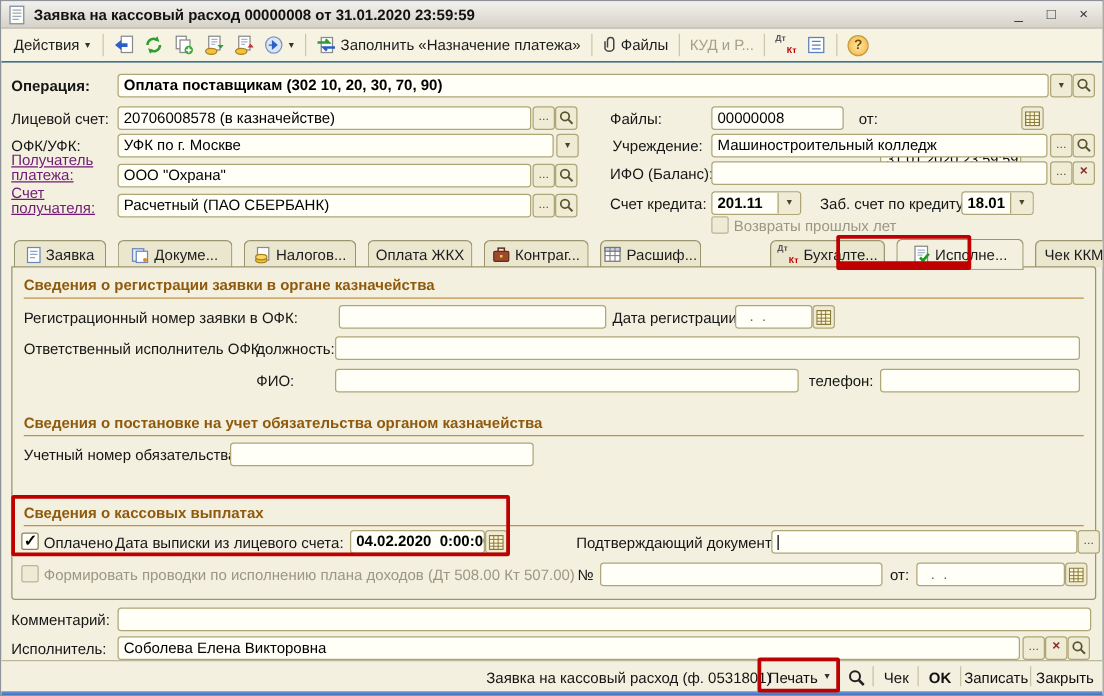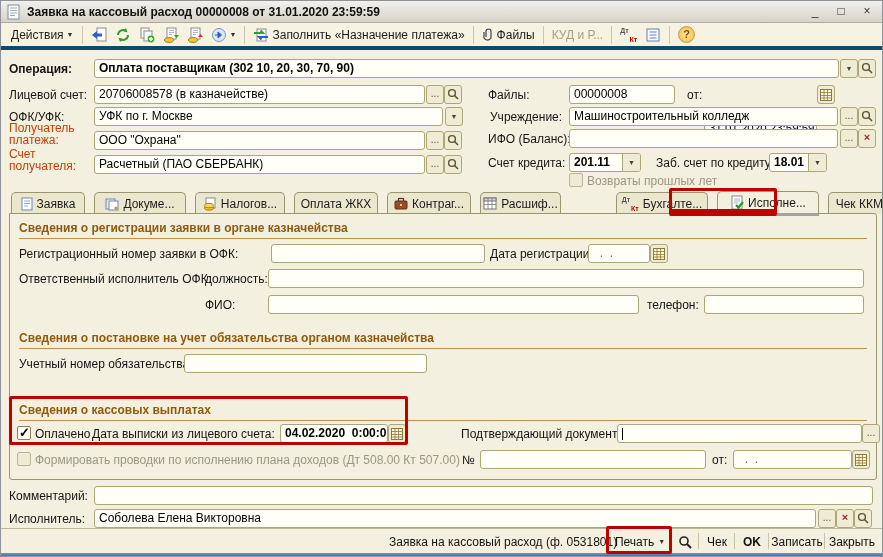--- a/index.html
+++ b/index.html
@@ -9,55 +9,55 @@
   
   .titlebar { position:absolute; left:0; top:0; width:100%; height:22px;
     background:linear-gradient(#F2F1ED,#D6D2C9); border-bottom:1px solid #AEAA9E;
     display:flex; align-items:center; padding:0 6px; box-sizing:border-box; gap:6px; }
   .title-text { font-size:12px; font-weight:bold; color:#111; white-space:nowrap; }
   .winbtns { margin-left:auto; display:flex; gap:8px; }
   .winbtn { width:18px; height:16px; text-align:center; font-size:12px; line-height:15px; color:#333; cursor:pointer; }
 
   
   .toolbar { position:absolute; left:0; top:22px; width:100%; height:27px;
-    background:#F6F3E2; border-bottom:4px solid #0c4a6e; display:flex; align-items:center;
+    background:#F6F3E2; border-bottom:1px solid #0c4a6e; display:flex; align-items:center;
     padding:0 6px; box-sizing:border-box; }
   .tbtn { display:flex; align-items:center; gap:3px; padding:2px 4px; border-radius:2px; font-size:12px; color:#1c1c1c; cursor:pointer; white-space:nowrap; }
   .tsep { width:1px; height:18px; background:#CBC7AB; margin:0 4px; }
   .dd-arrow { font-size:7px; color:#333; }
   .gray { color:#A4A08B; }
   .dtkt { position:relative; width:17px; height:16px; display:inline-block; font-weight:bold; font-size:7px; }
   .dtkt i { position:absolute; left:0; top:0; font-style:normal; color:#555; }
   .dtkt b { position:absolute; right:0; bottom:0; color:#C00000; }
   .help { display:inline-block; width:15px; height:15px; border-radius:50%; background:radial-gradient(#FFE9A8,#F3B33C); border:1px solid #C89B3C; color:#7A4E00; font-weight:bold; font-size:11px; text-align:center; line-height:14px; }
 
   
   .lbl { position:absolute; font-size:12px; color:#151515; white-space:nowrap; }
   .lbl.b { font-weight:bold; }
-  .lbl2 { position:absolute; font-size:12px; color:#c2410c; width:82px; line-height:12px; }
+  .lbl2 { position:absolute; font-size:12px; color:#701a75; width:82px; line-height:12px;text-decoration:underline; }
   .fld { position:absolute; box-sizing:border-box; height:19px; border:1px solid #AFA678; border-radius:3px;
          background:#FFFFF7; font-size:12px; padding:1px 4px; color:#000; white-space:pre; overflow:hidden; }
   .fld.b { font-weight:bold; }
   .btn { position:absolute; box-sizing:border-box; height:19px; width:18px; border:1px solid #AFA678; border-radius:3px;
          background:#EFEBD4; color:#5A532F; font-size:10px; text-align:center; line-height:15px; cursor:pointer; }
   .btn .dd-arrow { font-size:7px; color:#4A4426; }
   .xmark { color:#8B2F2F; font-weight:bold; font-size:11px; }
   .combo { padding-right:20px; }
   .combo .dd { position:absolute; right:0; top:0; width:17px; height:17px; background:#EFEBD4; border-left:1px solid #AFA678;
                text-align:center; font-size:7px; line-height:17px; color:#4A4426; cursor:pointer; }
   .cb { position:absolute; width:14px; height:14px; box-sizing:border-box; background:#FFFFF7; border:1px solid #8A8159; border-radius:2px; cursor:pointer; }
   .cb.checked::after { content:"\2713"; position:absolute; left:1px; top:-2px; font-size:13px; font-weight:bold; color:#000; }
   .cb.disabled { background:#EDEAD6; border-color:#BCB496; }
   .caret { display:inline-block; width:1px; height:12px; background:#000; vertical-align:middle; }
 
   
   .tabs { position:absolute; left:10px; top:189px; height:24px; display:flex; gap:9px; align-items:flex-end; }
   .tab { box-sizing:border-box; height:22px; border:1px solid #99956F; border-bottom:none; border-radius:5px 5px 0 0;
          background:#EBE7CF; display:flex; align-items:center; justify-content:center; gap:4px; font-size:12px; color:#1c1c1c; cursor:pointer; z-index:1; }
-  .tab.active { height:25px; background:#F3F0DF; z-index:3; margin-bottom:-2px; border-bottom:3px solid #a3a3a3; }
+  .tab.active { height:25px; background:#F3F0DF; z-index:3; margin-bottom:-2px; border-bottom:1px solid #a3a3a3; }
   .panel { position:absolute; left:8px; top:212px; width:866px; height:265px; border:1px solid #99956F; border-radius:0 3px 3px 3px; background:#F3F0DF; z-index:2; }
   .sect { position:absolute; left:18px; width:848px; font-size:12px; font-weight:bold; color:#8F5A0E;
           border-bottom:1px solid #C0914E; padding-bottom:3px; z-index:2; }
 
   
   .footer { position:absolute; left:0; top:527px; width:100%; height:25px; background:#F3F0DF; border-top:1px solid #BBB79B; }
   .fbtn { position:absolute; top:3px; height:19px; display:flex; align-items:center; justify-content:center; gap:4px;
           font-size:12px; color:#111; cursor:pointer; }
   .fsep { position:absolute; top:4px; width:1px; height:16px; background:#C6C2A6; }
   .bottomstrip { position:absolute; left:0; top:552px; width:100%; height:5px; background:linear-gradient(#6A96D8,#2C5BA8); }

